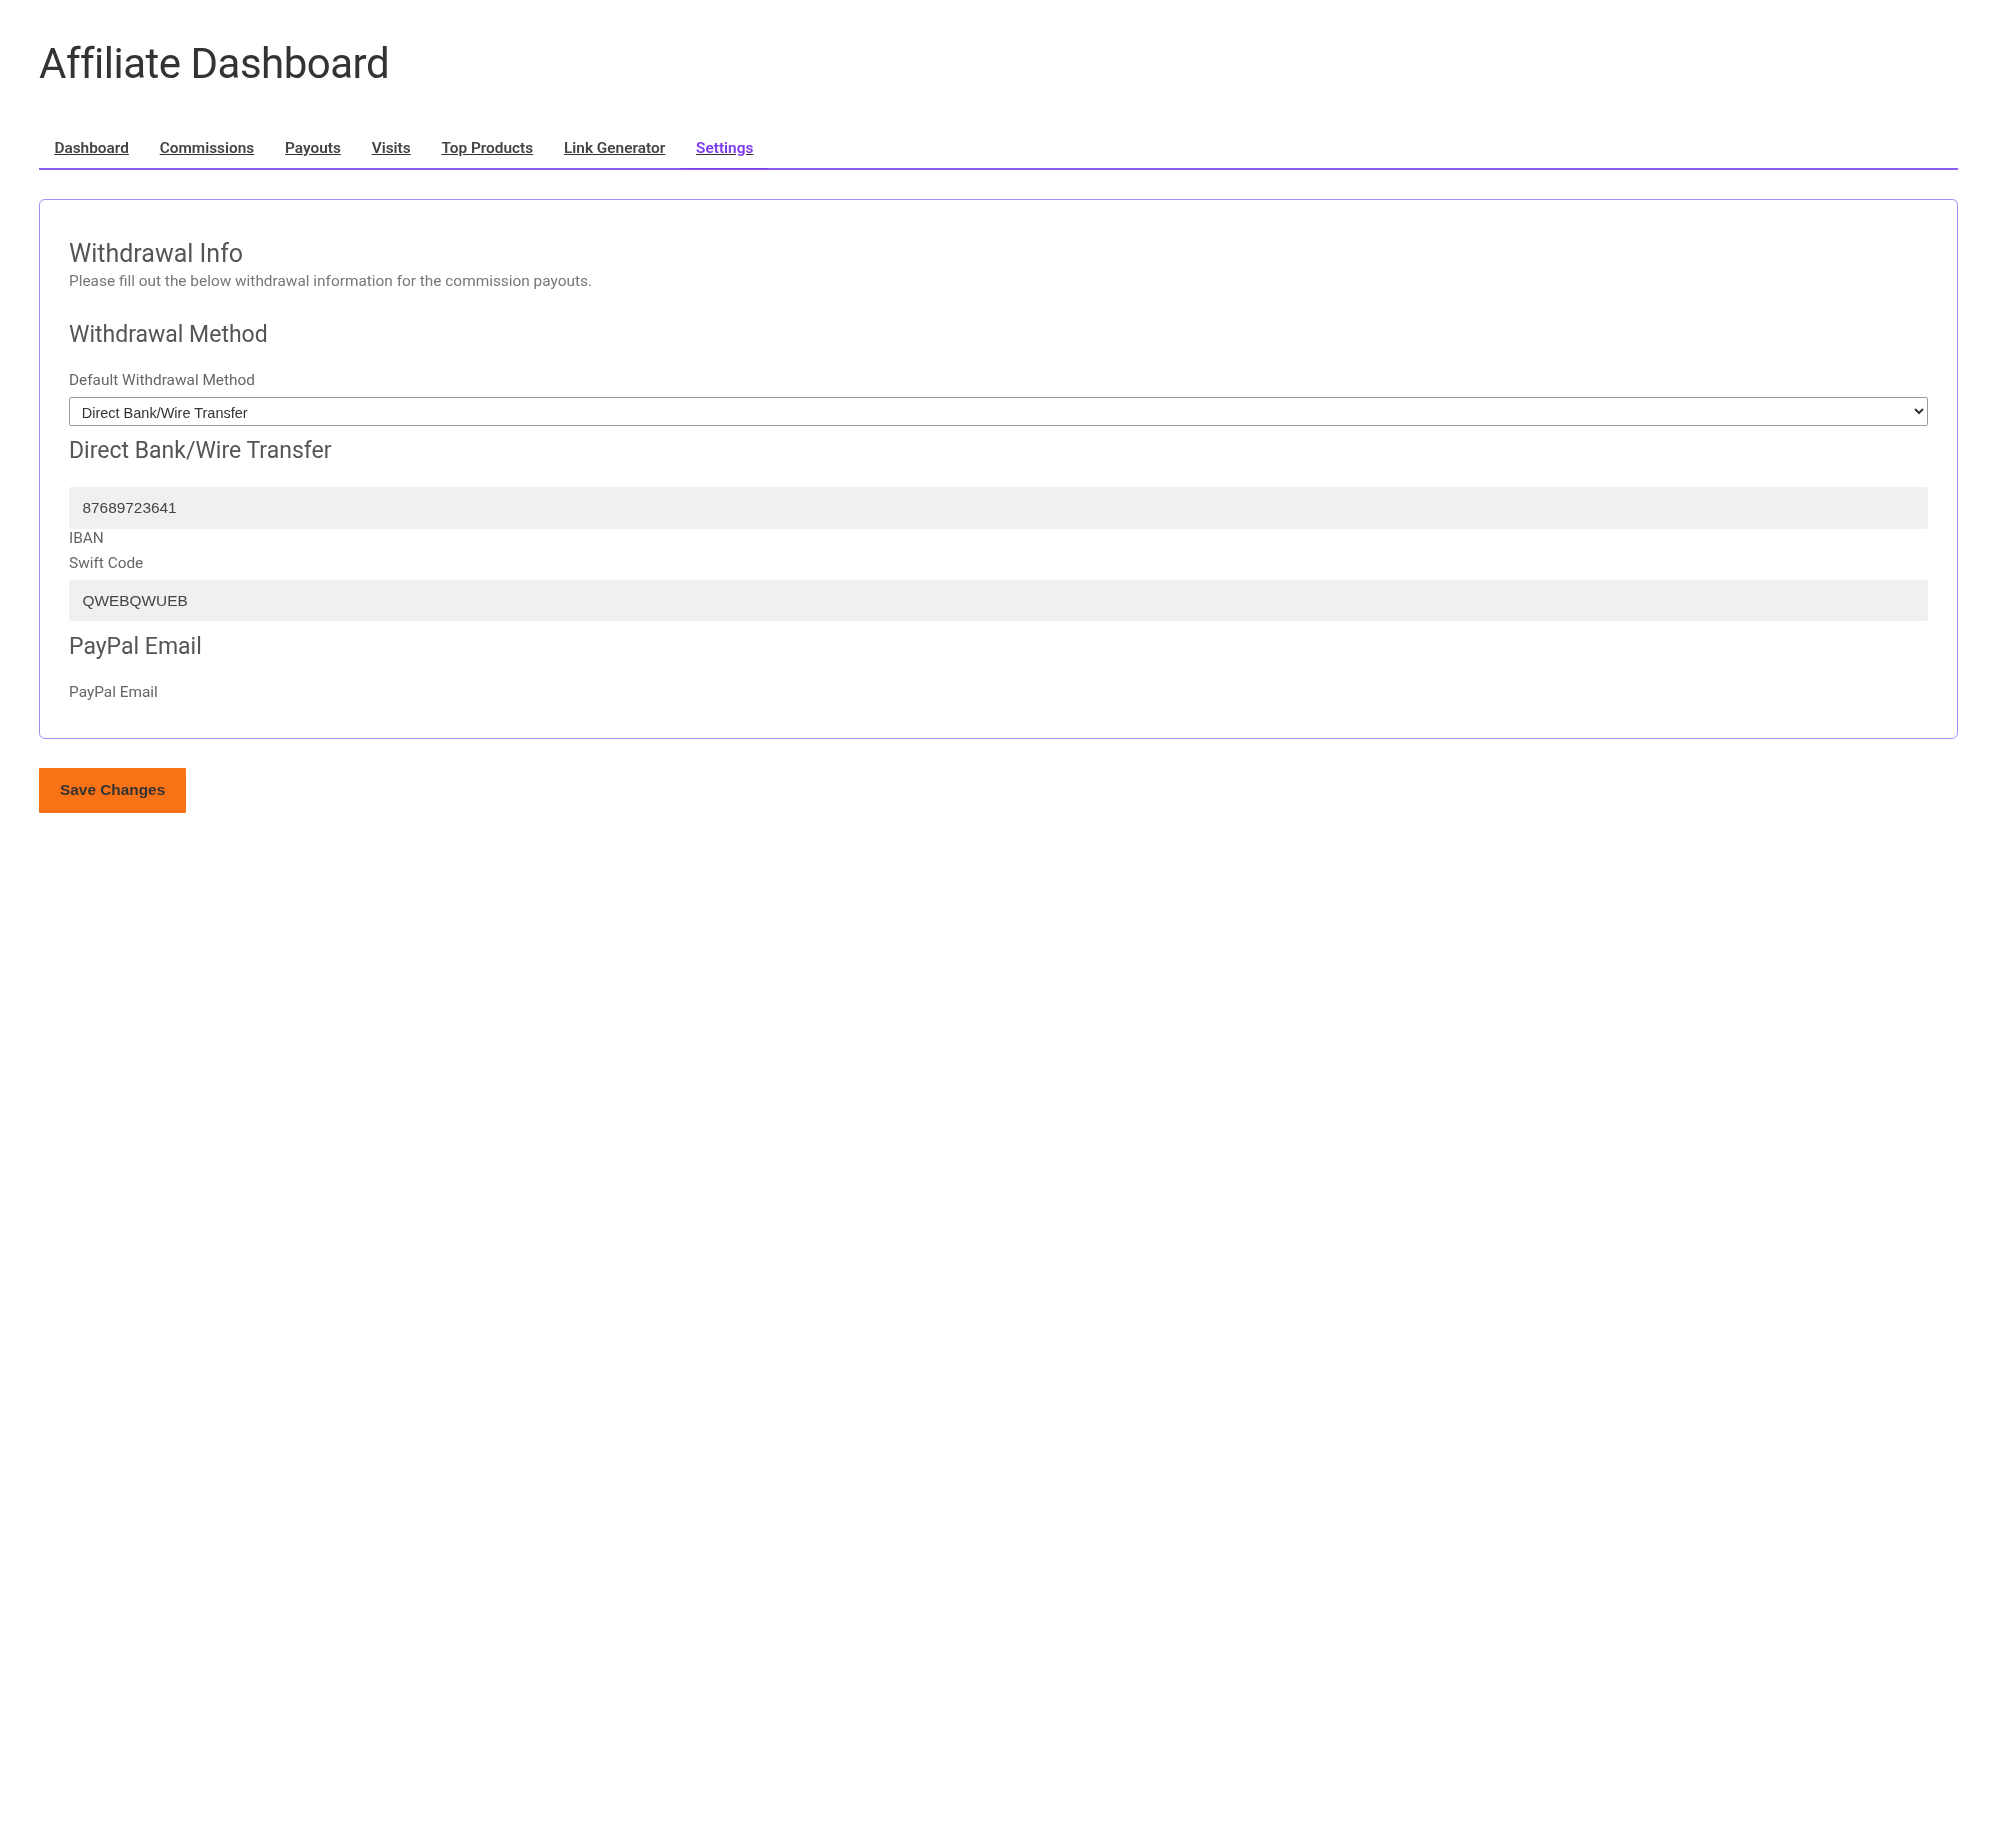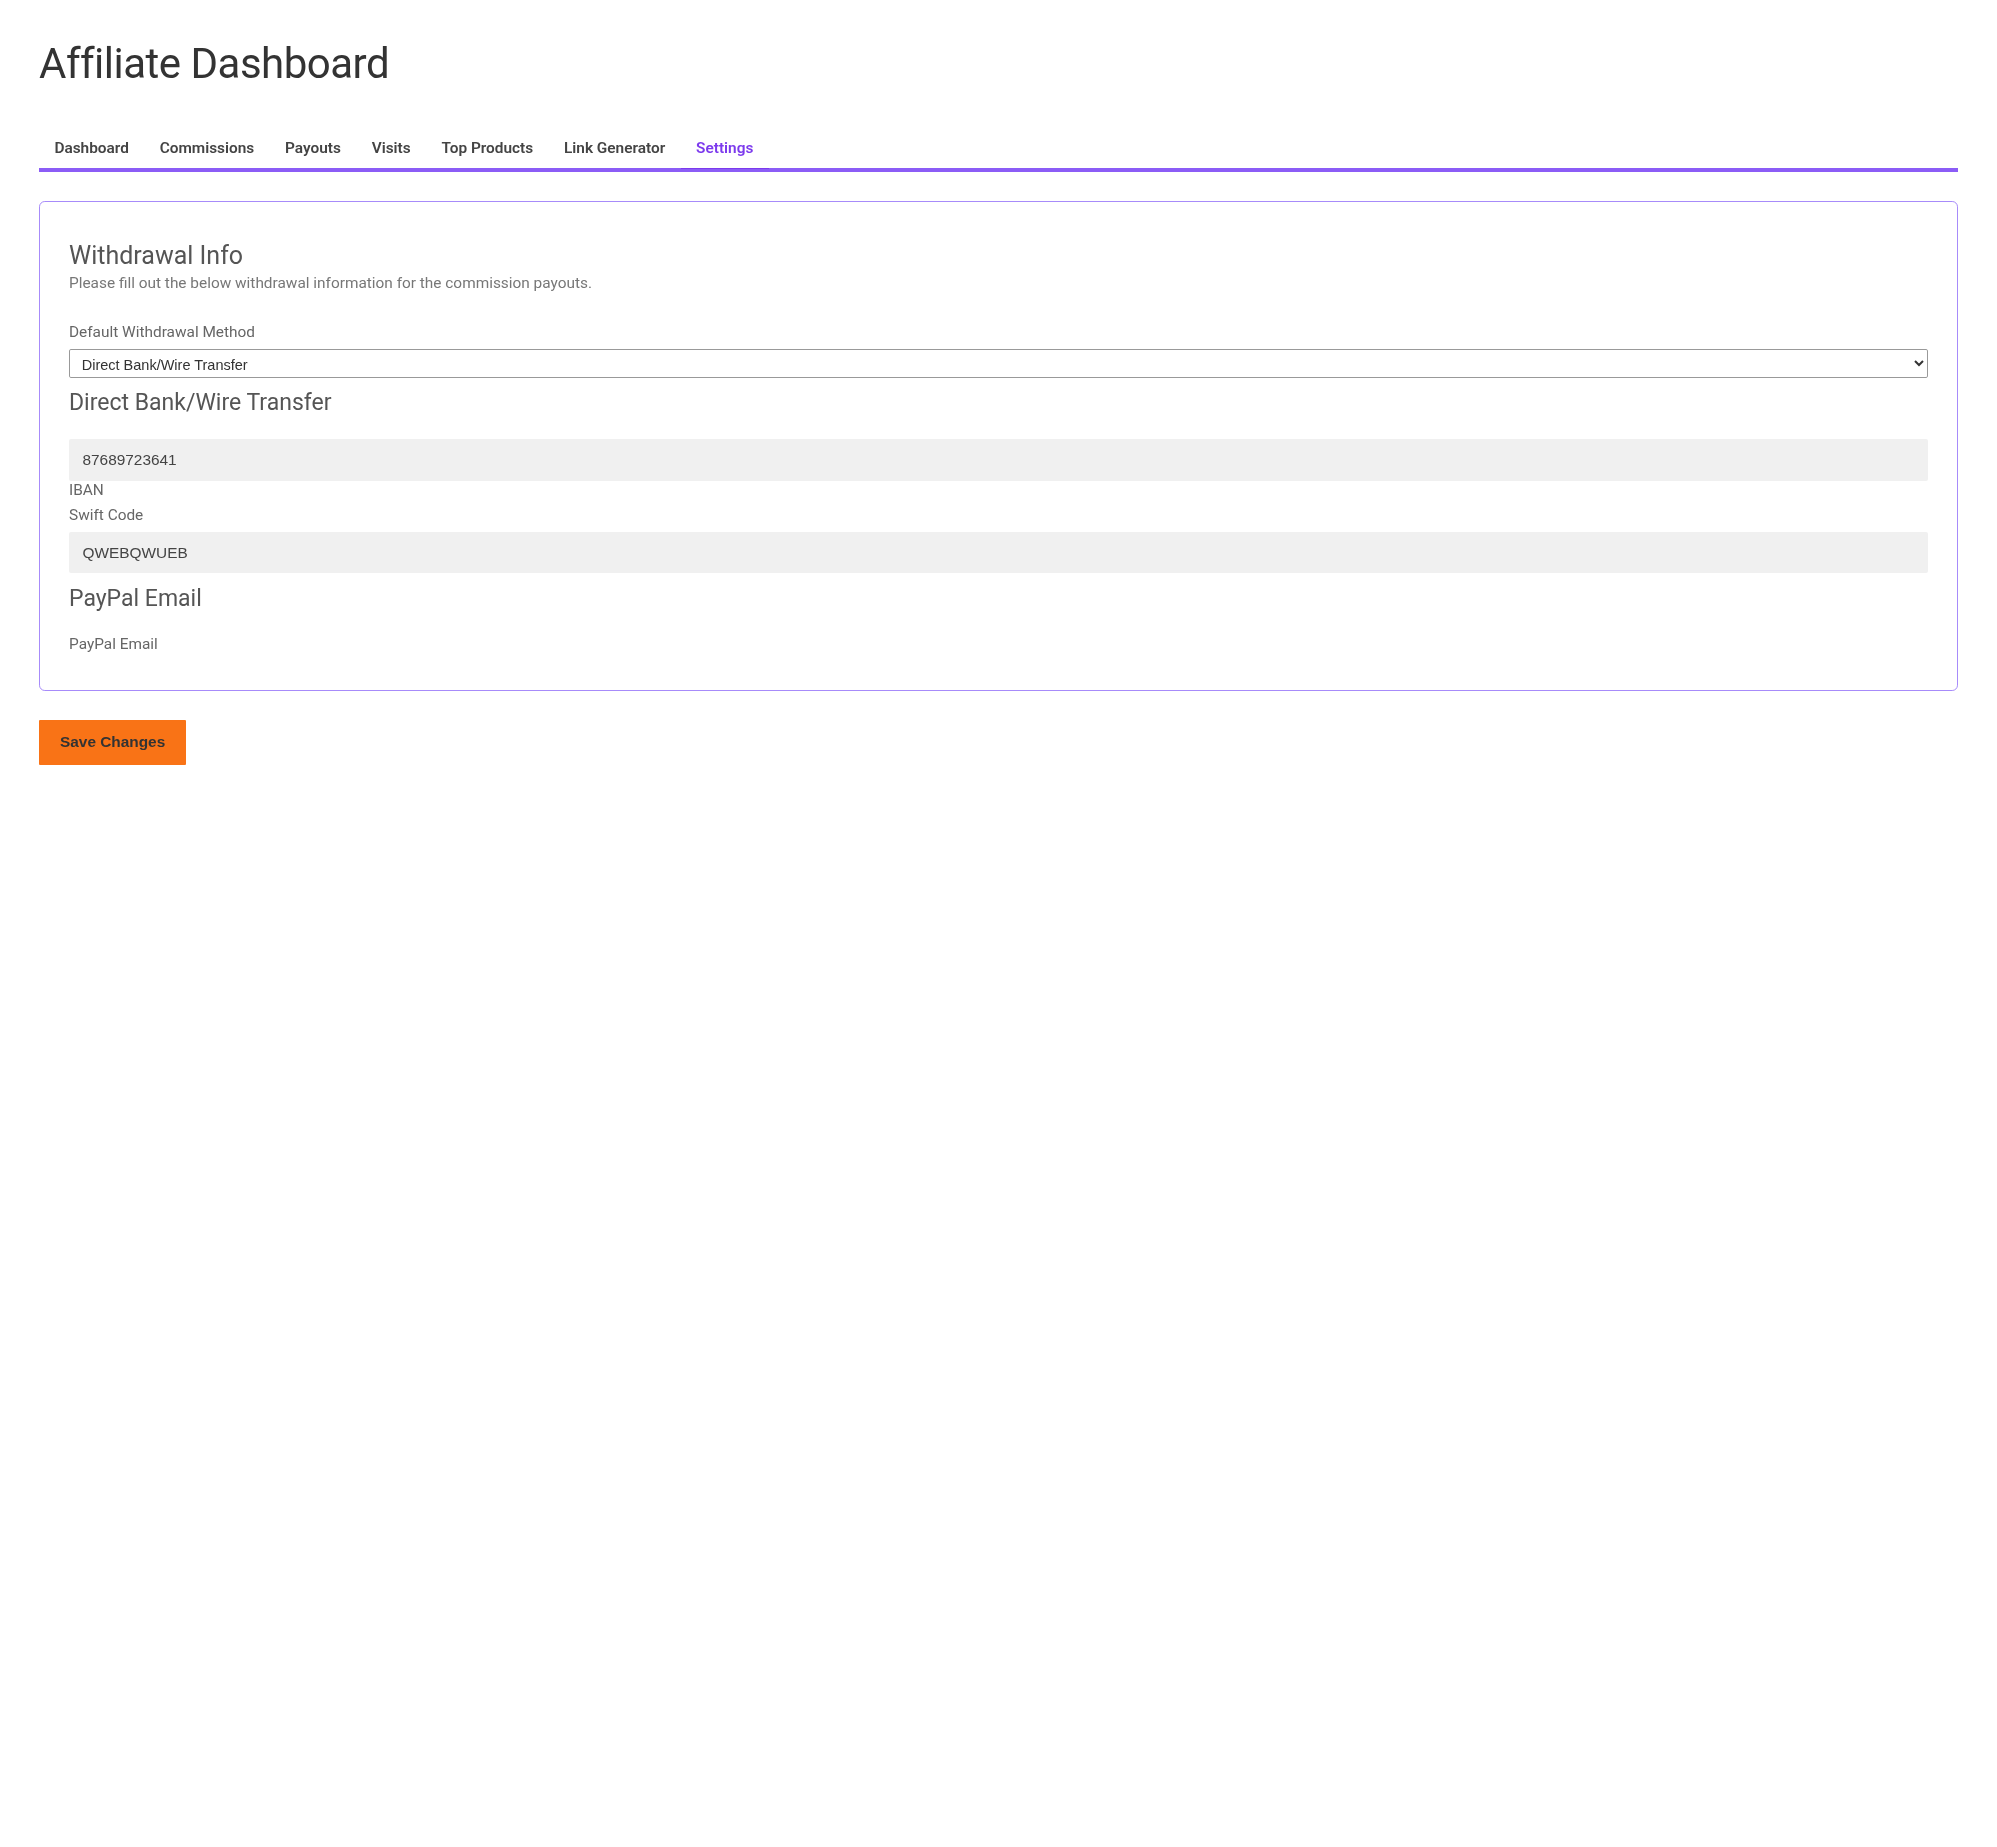--- a/index.html
+++ b/index.html
@@ -15,23 +15,24 @@
     }
     .page-title {
       font-size: 42px;
       font-weight: 400;
       color: #333;
       margin-bottom: 39px;
       letter-spacing: -0.5px;
     }
     .tabs {
       display: flex;
-      border-bottom: 4px solid #8b5cf6;
+      border-bottom: 2px solid #8b5cf6;
       margin-bottom: 29px;
       gap: 0;
+      text-decoration: underline;
     }
     .tab {
       padding: 11.6px 15.4px;
       font-size: 15.4px;
       font-weight: 600;
       color: #444;
       cursor: pointer;
       border-bottom: 1.9px solid transparent;
       margin-bottom: -1px;
     }
@@ -116,20 +117,21 @@
   <div class="tab">Top Products</div>
   <div class="tab">Link Generator</div>
   <div class="tab active">Settings</div>
 </div>
 
 <div class="panel">
 
   <h2 class="section-heading">Withdrawal Info</h2>
   <p class="section-description">Please fill out the below withdrawal information for the commission payouts.</p>
 
+  <h3 class="subsection-heading">Withdrawal Method</h3>
 
   <div class="field-group">
     <label class="field-label">Default Withdrawal Method</label>
     <select class="select-input">
       <option>Direct Bank/Wire Transfer</option>
     </select>
   </div>
 
   <h3 class="subsection-heading">Direct Bank/Wire Transfer</h3>
 

